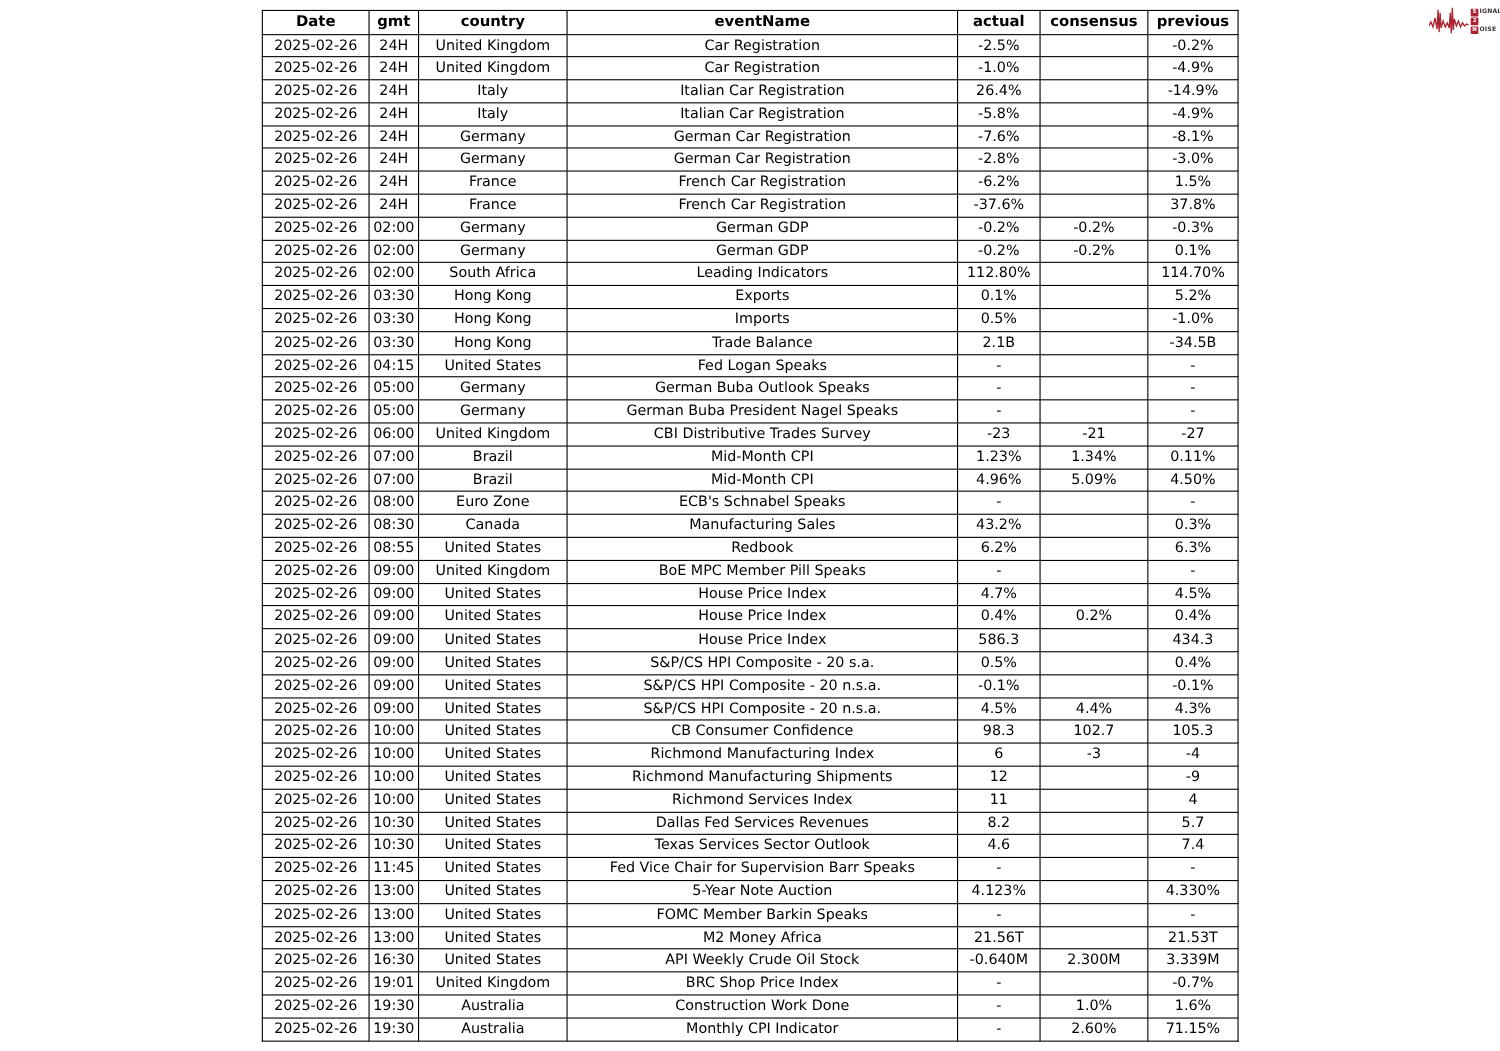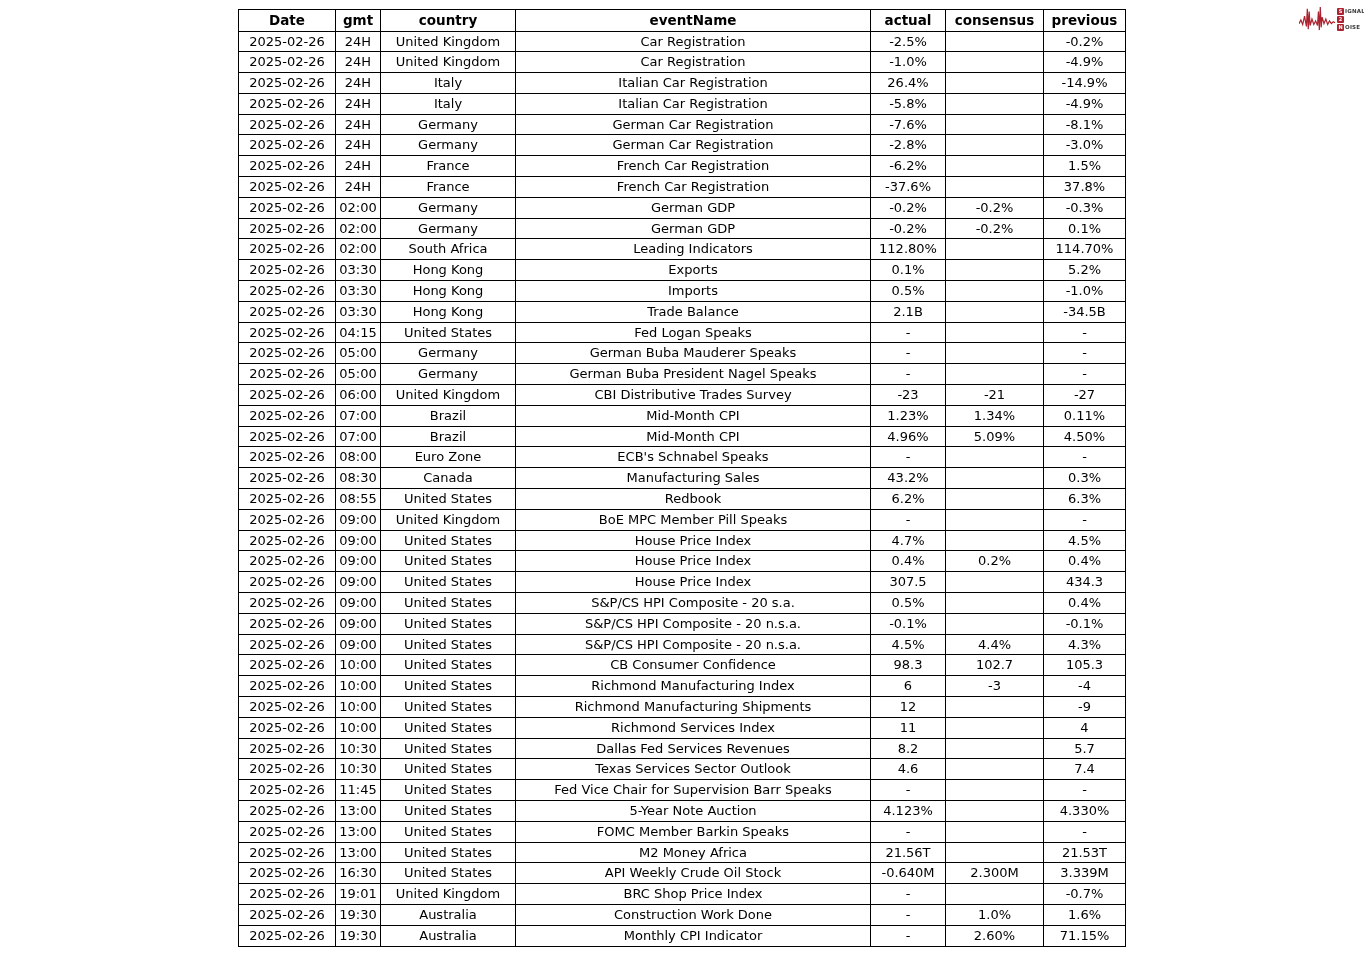--- a/index.html
+++ b/index.html
@@ -251,21 +251,21 @@
           <td>United States</td>
           <td>Fed Logan Speaks</td>
           <td>-</td>
           <td></td>
           <td>-</td>
         </tr>
         <tr>
           <td>2025-02-26</td>
           <td>05:00</td>
           <td>Germany</td>
-          <td>German Buba Mauderer Speaks</td>
+          <td>German Buba Outlook Speaks</td>
           <td>-</td>
           <td></td>
           <td>-</td>
         </tr>
         <tr>
           <td>2025-02-26</td>
           <td>05:00</td>
           <td>Germany</td>
           <td>German Buba President Nagel Speaks</td>
           <td>-</td>
@@ -351,21 +351,21 @@
           <td>House Price Index</td>
           <td>0.4%</td>
           <td>0.2%</td>
           <td>0.4%</td>
         </tr>
         <tr>
           <td>2025-02-26</td>
           <td>09:00</td>
           <td>United States</td>
           <td>House Price Index</td>
-          <td>307.5</td>
+          <td>586.3</td>
           <td></td>
           <td>434.3</td>
         </tr>
         <tr>
           <td>2025-02-26</td>
           <td>09:00</td>
           <td>United States</td>
           <td>S&amp;P/CS HPI Composite - 20 s.a.</td>
           <td>0.5%</td>
           <td></td>

